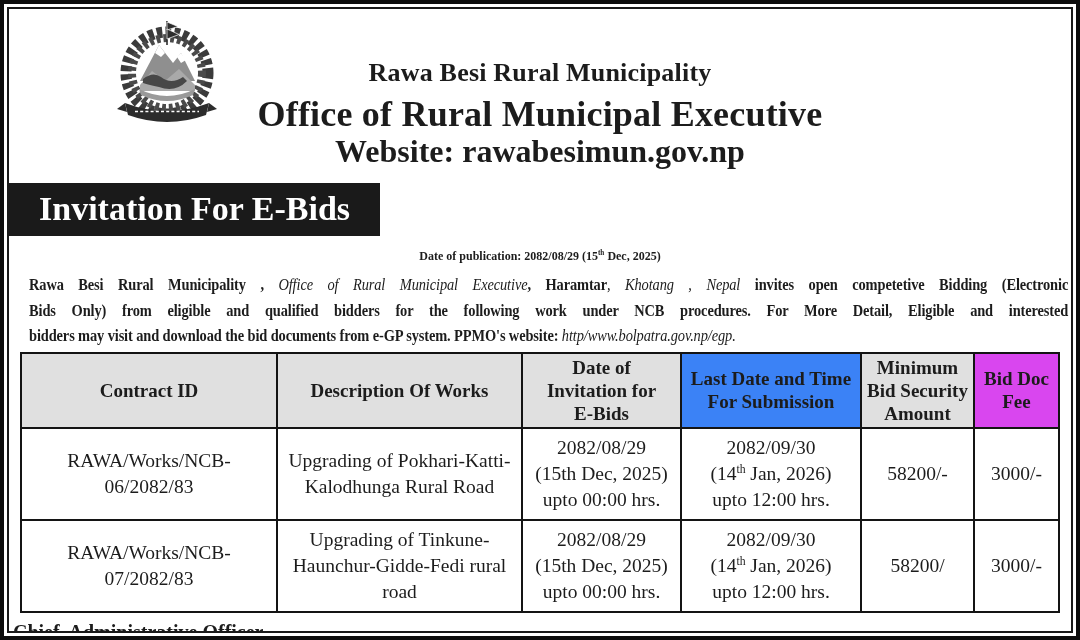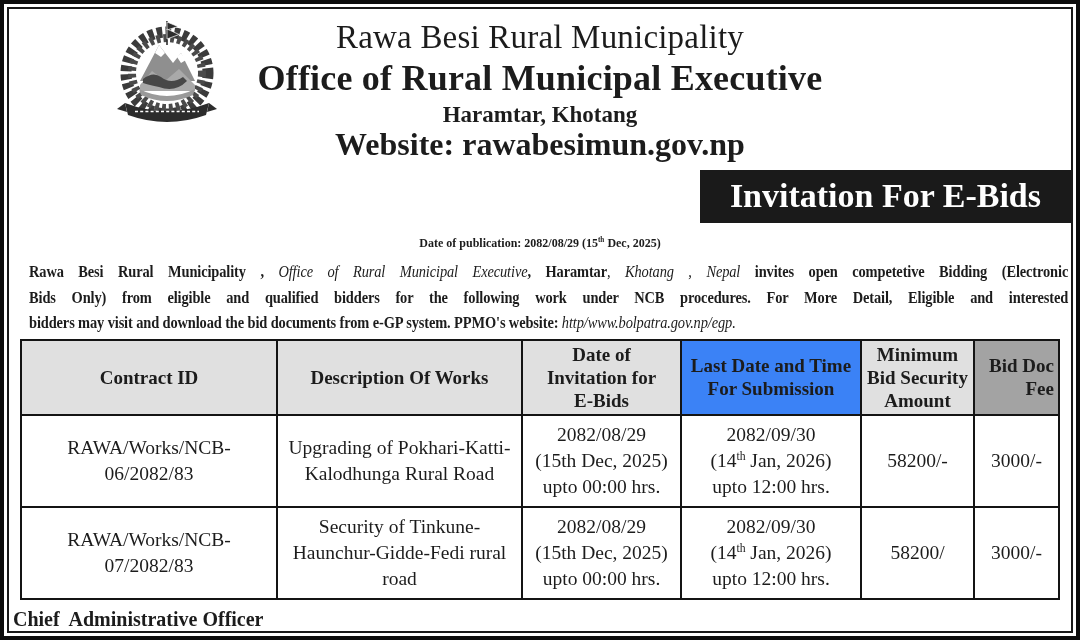--- a/index.html
+++ b/index.html
@@ -3,27 +3,27 @@
 <meta charset="utf-8">
 <style>
   html,body{margin:0;padding:0;background:#ffffff;}
   body{width:1080px;height:640px;position:relative;font-family:"Liberation Serif","DejaVu Serif",serif;color:#1c1c1c;}
   .page-frame{position:absolute;inset:0;border:4px solid #0d0d0d;box-sizing:border-box;padding:3px;}
   .page-inner{width:100%;height:100%;border:2px solid #1a1a1a;box-sizing:border-box;position:relative;overflow:hidden;}
 
   
   .emblem-wrap{position:absolute;left:98px;top:10px;width:120px;height:100px;}
   .head-block{padding-top:8px;text-align:center;}
-  .org-name{font-size:33px;font-weight:normal;line-height:40px;letter-spacing:.2px;}
+  .org-name{font-size:26px;font-weight:bold;line-height:40px;letter-spacing:.2px;margin-top:36px;}
   .office-name{font-size:36px;font-weight:bold;line-height:42px;letter-spacing:.2px;}
   .location-line{font-size:23px;font-weight:bold;line-height:27px;margin-top:2px;}
   .website-line{font-size:32px;font-weight:bold;line-height:29px;margin-top:2px;}
 
   
-  .banner-row{text-align:right;margin-top:11px;}
+  .banner-row{text-align:left;margin-top:17px;}
   .ebids-banner{display:inline-block;background:#1a1a1a;color:#ffffff;font-size:34px;font-weight:bold;line-height:40px;padding:6px 30px 7px 30px;}
 
   .pub-line{text-align:center;font-size:12px;font-weight:bold;margin-top:9px;line-height:22px;}
 
   
   .notice-wrap{margin:5px 0 0 20px;width:1224px;transform:scaleX(0.849);transform-origin:0 0;}
   .notice-line{font-size:17px;font-weight:bold;line-height:25.5px;letter-spacing:-.15px;text-align:justify;text-align-last:justify;white-space:nowrap;}
   .notice-line.last{text-align-last:left;}
   .seg-i{font-style:italic;font-weight:normal;}
 
@@ -66,21 +66,20 @@
       <path d="M18,84 Q60,100 102,84 L99,96 Q60,110 21,96 Z" fill="#2c2c2c"></path>
       <path d="M18,84 L10,90 L20,93 Z" fill="#2c2c2c"></path>
       <path d="M102,84 L110,90 L100,93 Z" fill="#2c2c2c"></path>
       <line x1="28" y1="91.5" x2="92" y2="91.5" stroke="#ffffff" stroke-width="1.6" stroke-dasharray="3 2.2" transform="translate(0,1) rotate(0)"></line>
     </svg>
   </div>
 
   <div class="head-block">
     <div class="org-name">Rawa Besi Rural Municipality</div>
     <div class="office-name">Office of Rural Municipal Executive</div>
-    <div class="location-line">Haramtar, Khotang</div>
     <div class="website-line">Website: rawabesimun.gov.np</div>
   </div>
 
   <div class="banner-row">
     <span class="ebids-banner" style="background: rgb(26, 26, 26); color: rgb(255, 255, 255);">Invitation For E-Bids</span>
   </div>
 
   <div class="pub-line">Date of publication: 2082/08/29 (15<sup>th</sup> Dec, 2025)</div>
 
   <div class="notice-wrap">
@@ -103,21 +102,21 @@
             <th style="background: rgb(224, 224, 224);">Contract ID</th>
             <th style="background: rgb(224, 224, 224);">Description Of Works</th>
             <th style="background: rgb(224, 224, 224);">Date of
 Invitation for
 E-Bids</th>
             <th style="background: #3b82f6;">Last Date and Time
 For Submission</th>
             <th style="background: rgb(224, 224, 224);">Minimum
 Bid Security
 Amount</th>
-            <th style="background: #a3a3a3; text-align: right;">Bid Doc
+            <th style="background: #d946ef;">Bid Doc
 Fee</th>
           </tr>
         </thead>
     <tbody id="bids-body">
           <tr>
             <td>
               <div>RAWA/Works/NCB-06/2082/83</div>
             </td>
             <td>
               <div>Upgrading of Pokhari-Katti-</div>
@@ -138,21 +137,21 @@
             </td>
             <td>
               <div>3000/-</div>
             </td>
           </tr>
           <tr>
             <td>
               <div>RAWA/Works/NCB-07/2082/83</div>
             </td>
             <td>
-              <div>Security of Tinkune-</div>
+              <div>Upgrading of Tinkune-</div>
               <div>Haunchur-Gidde-Fedi rural</div>
               <div>road</div>
             </td>
             <td>
               <div>2082/08/29</div>
               <div>(15th Dec, 2025)</div>
               <div>upto 00:00 hrs.</div>
             </td>
             <td>
               <div>2082/09/30</div>

